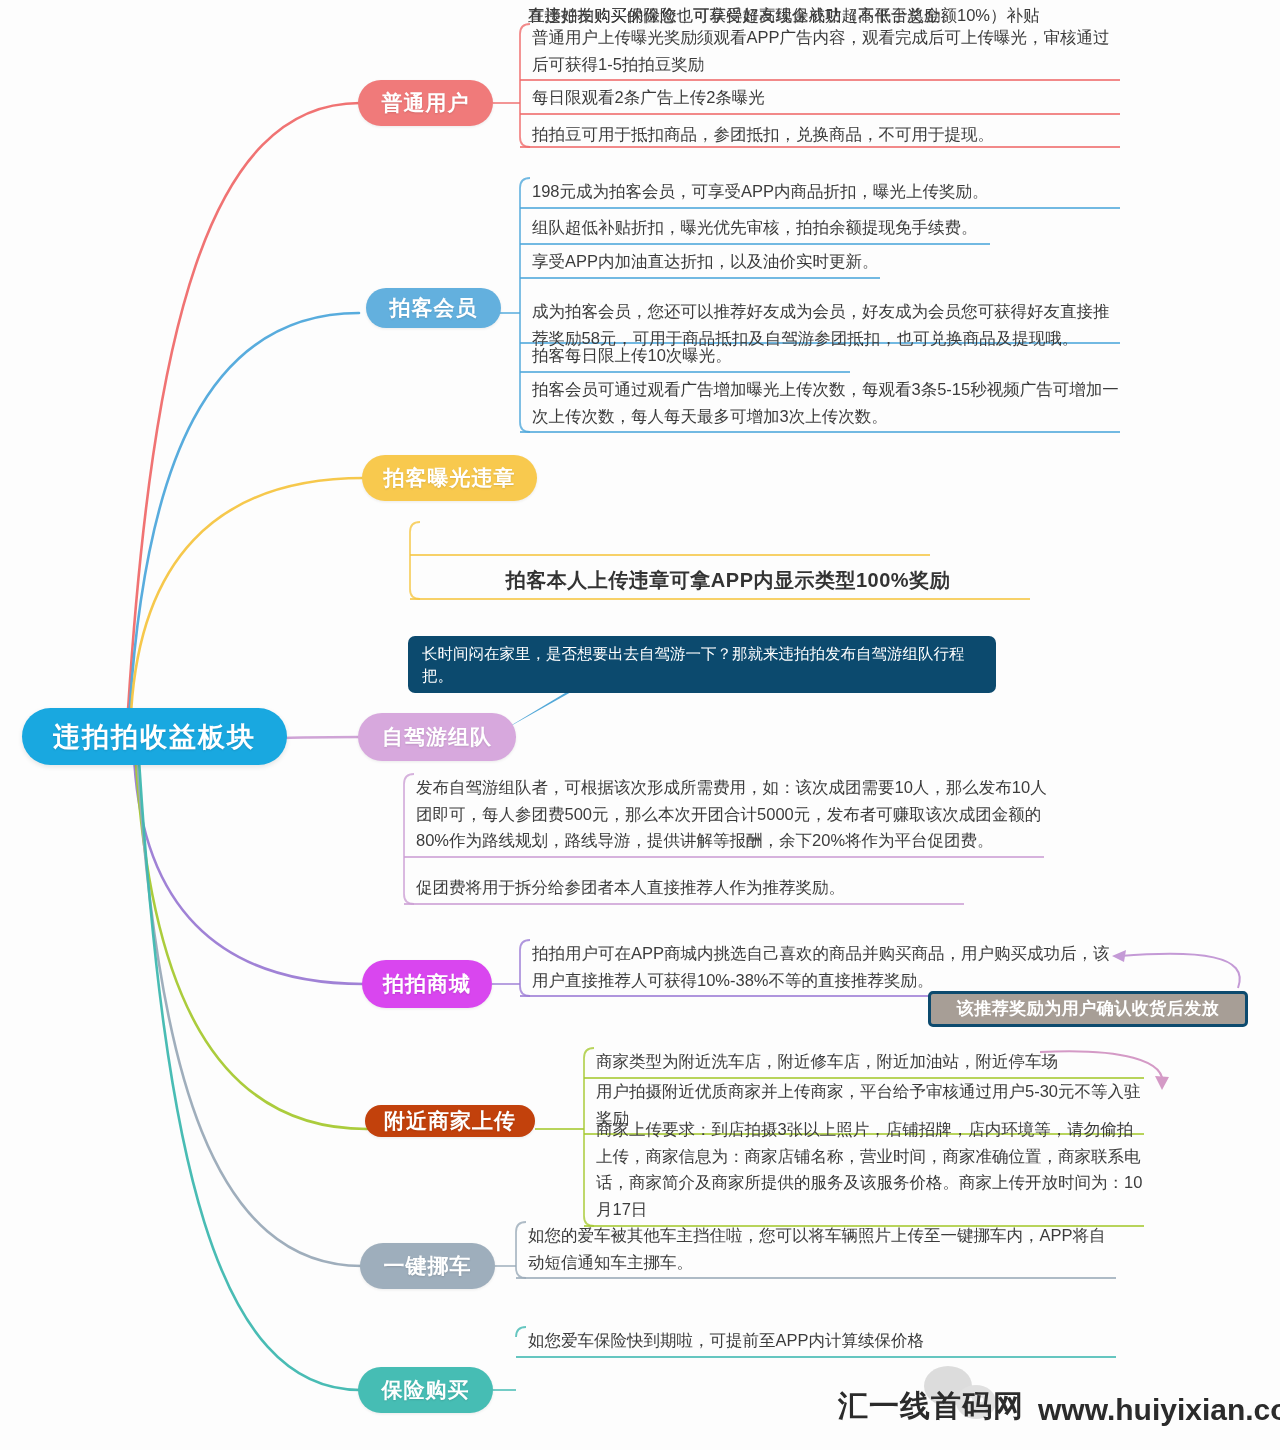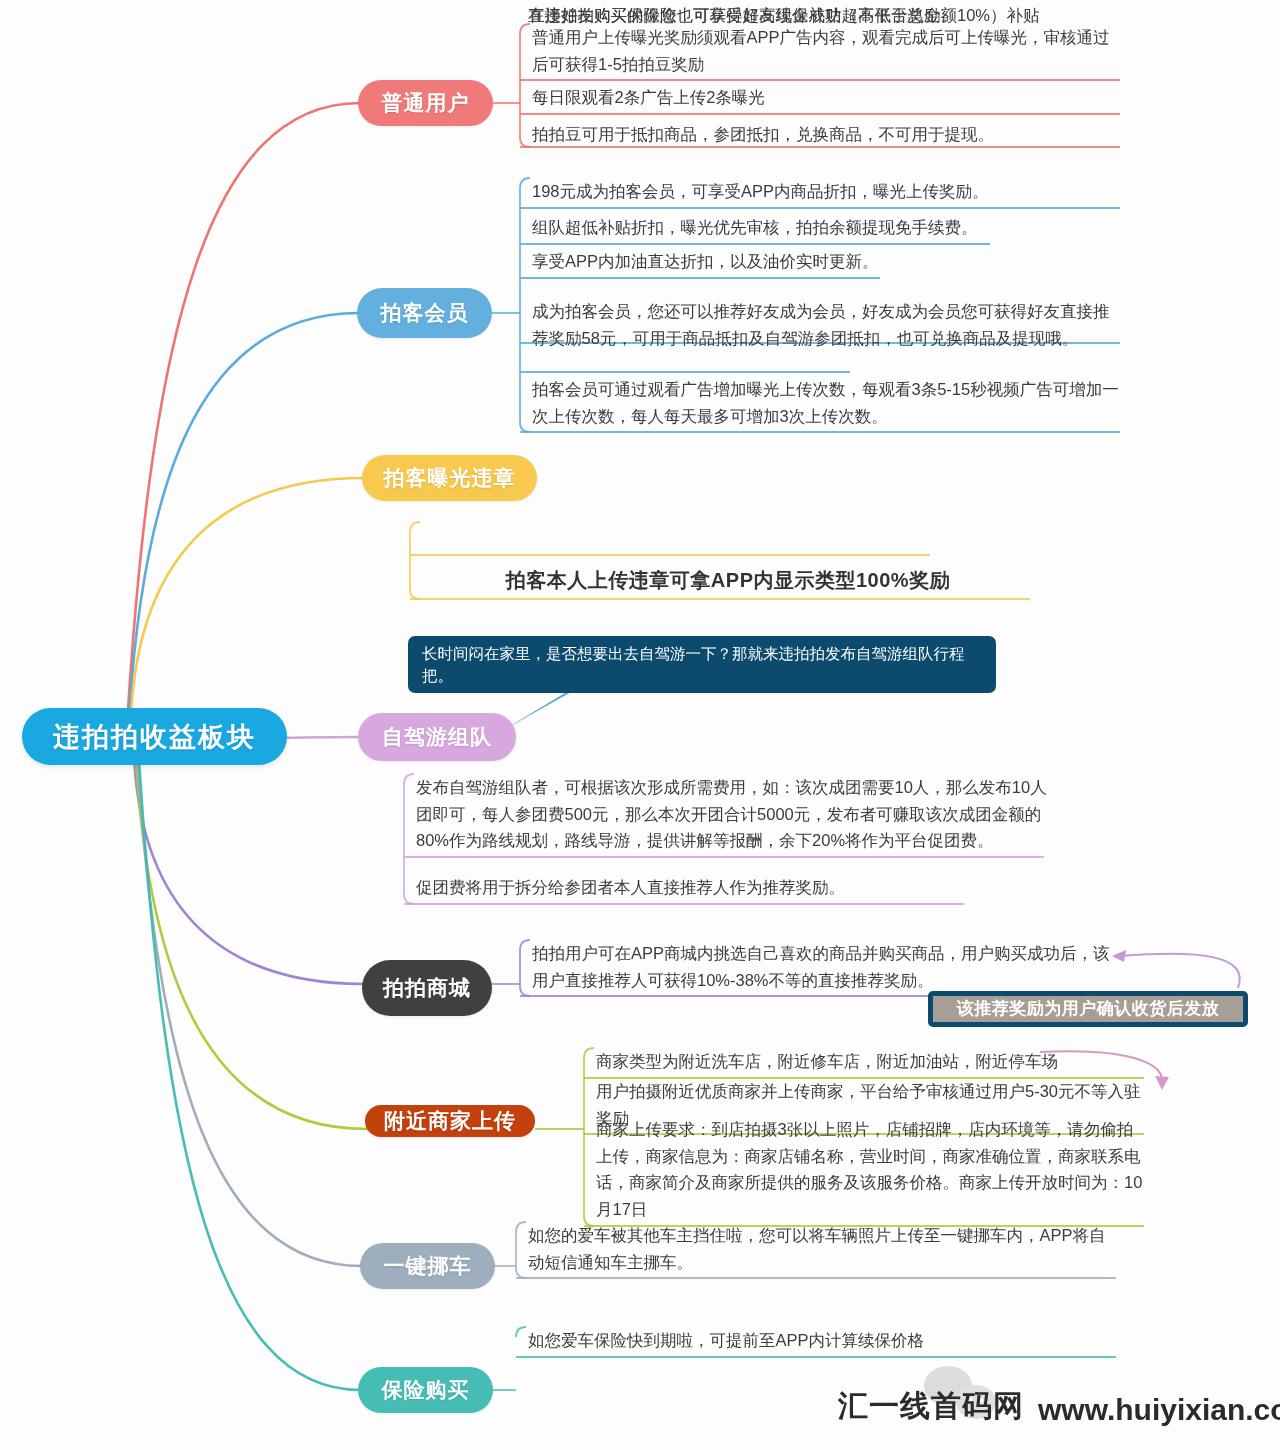--- a/index.html
+++ b/index.html
@@ -53,21 +53,21 @@
     display:flex; align-items:center;
     padding: 7px 14px;
     border-radius: 7px;
     font-size: 15.5px;
     color:#ffffff;
     line-height:1.4;
   }
   .callout.blue { background:#0c4a6e; }
   .callout.box {
     background:#a79e96;
-    border:5px solid #0c4a6e;
+    border:3px solid #0c4a6e;
     border-radius:5px;
     color:#ffffff;
     font-size:17px;
     font-weight:bold;
     letter-spacing:0.5px;
   }
 
   .watermark {
     position:absolute;
     display:flex; align-items:flex-end; gap:14px;
@@ -142,41 +142,42 @@
     </svg>
 <div class="node root" style="left: 22px; top: 708px; width: 265px; height: 57px; background: rgb(25, 168, 224);">
       <span>违拍拍收益板块</span>
     </div>
     <div class="node branch" style="left: 358px; top: 80px; width: 135px; height: 46px; background: rgb(240, 122, 122);">
       <span>普通用户</span>
     </div>
     <div class="leaf" style="left: 528px; top: 22px; width: 600px;">普通用户上传曝光奖励须观看APP广告内容，观看完成后可上传曝光，审核通过后可获得1-5拍拍豆奖励</div>
     <div class="leaf" style="left: 528px; top: 82px; width: 600px;">每日限观看2条广告上传2条曝光</div>
     <div class="leaf" style="left: 528px; top: 119px; width: 600px;">拍拍豆可用于抵扣商品，参团抵扣，兑换商品，不可用于提现。</div>
-    <div class="node branch" style="left: 357px; top: 288px; width: 135px; height: 50px; background: rgb(99, 176, 222);">
+    <div class="node branch" style="left: 366px; top: 288px; width: 135px; height: 40px; background: rgb(99, 176, 222);">
       <span>拍客会员</span>
     </div>
     <div class="leaf" style="left: 528px; top: 176px; width: 600px;">198元成为拍客会员，可享受APP内商品折扣，曝光上传奖励。</div>
     <div class="leaf" style="left: 528px; top: 212px; width: 470px;">组队超低补贴折扣，曝光优先审核，拍拍余额提现免手续费。</div>
     <div class="leaf" style="left: 528px; top: 246px; width: 360px;">享受APP内加油直达折扣，以及油价实时更新。</div>
     <div class="leaf" style="left: 528px; top: 296px; width: 600px;">成为拍客会员，您还可以推荐好友成为会员，好友成为会员您可获得好友直接推荐奖励58元，可用于商品抵扣及自驾游参团抵扣，也可兑换商品及提现哦。</div>
+    <div class="leaf" style="left: 528px; top: 340px; width: 330px;">拍客每日限上传10次曝光。</div>
     <div class="leaf" style="left: 528px; top: 374px; width: 600px;">拍客会员可通过观看广告增加曝光上传次数，每观看3条5-15秒视频广告可增加一次上传次数，每人每天最多可增加3次上传次数。</div>
     <div class="node branch" style="left: 362px; top: 455px; width: 175px; height: 46px; background: rgb(248, 201, 78);">
       <span>拍客曝光违章</span>
     </div>
     <div class="leaf bold" style="left: 418px; top: 562px; width: 620px; text-align: center;">拍客本人上传违章可拿APP内显示类型100%奖励</div>
     <div class="node branch" style="left: 358px; top: 713px; width: 158px; height: 48px; background: rgb(215, 168, 221);">
       <span>自驾游组队</span>
     </div>
     <div class="leaf" style="left: 412px; top: 772px; width: 640px;">发布自驾游组队者，可根据该次形成所需费用，如：该次成团需要10人，那么发布10人团即可，每人参团费500元，那么本次开团合计5000元，发布者可赚取该次成团金额的80%作为路线规划，路线导游，提供讲解等报酬，余下20%将作为平台促团费。</div>
     <div class="leaf" style="left: 412px; top: 872px; width: 560px;">促团费将用于拆分给参团者本人直接推荐人作为推荐奖励。</div>
     <div class="callout blue" style="left: 408px; top: 636px; width: 588px;">
       <span>长时间闷在家里，是否想要出去自驾游一下？那就来违拍拍发布自驾游组队行程把。</span>
     </div>
-    <div class="node branch" style="left: 362px; top: 960px; width: 130px; height: 56px; background: #404040;">
+    <div class="node branch" style="left: 362px; top: 960px; width: 130px; height: 48px; background: #d946ef;">
       <span>拍拍商城</span>
     </div>
     <div class="leaf" style="left: 528px; top: 938px; width: 600px;">拍拍用户可在APP商城内挑选自己喜欢的商品并购买商品，用户购买成功后，该用户直接推荐人可获得10%-38%不等的直接推荐奖励。</div>
     <div class="callout box" style="left: 928px; top: 991px; width: 320px; height: 36px; justify-content: center;">
       <span>该推荐奖励为用户确认收货后发放</span>
     </div>
     <div class="node branch" style="left: 365px; top: 1105px; width: 170px; height: 32px; background: #c2410c;">
       <span>附近商家上传</span>
     </div>
     <div class="leaf" style="left: 592px; top: 1046px; width: 560px;">商家类型为附近洗车店，附近修车店，附近加油站，附近停车场</div>

